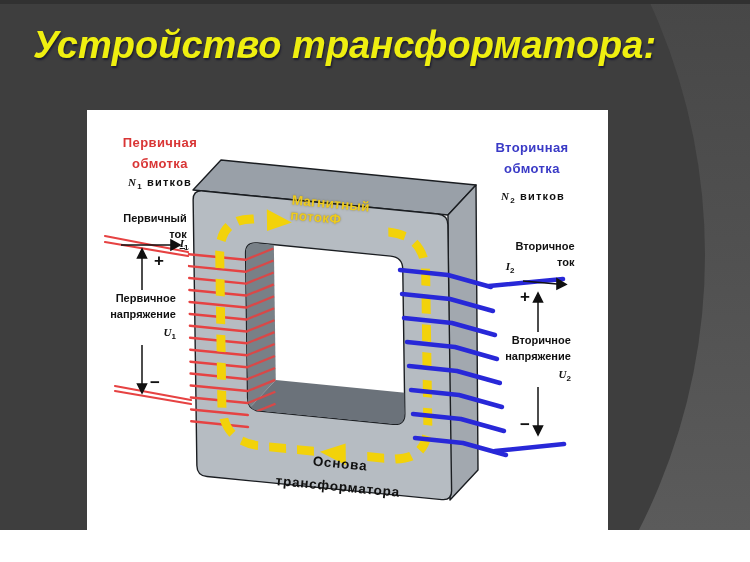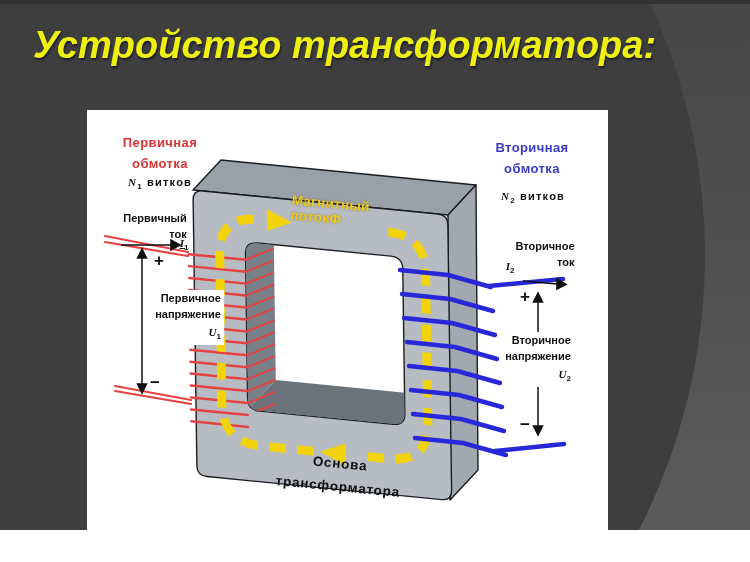--- a/index.html
+++ b/index.html
@@ -169,21 +169,21 @@
     </div>
     <div class="lbl l11" style="left:97px;top:125px;text-decoration:underline;">
       <span class="it">I</span><sub>1</sub>
     </div>
     <div class="lbl sign" style="left:72px;top:142px;">
       <span>+</span>
     </div>
     <div class="lbl sign" style="left:68px;top:264px;">
       <span>−</span>
     </div>
-    <div class="lbl l11 whitebg" style="left:56px;top:180px;margin-left:45px;">
+    <div class="lbl l11 whitebg" style="left:56px;top:180px;">
       <span style="display:block">Первичное</span>
       <span style="display:block">напряжение</span>
       <span class="vsym"><span class="it">U</span><sub>1</sub></span>
     </div>
 
     <div class="lbl l13 blue" style="left:445px;top:27px;">
       <span style="display:block">Вторичная</span>
       <span style="display:block">обмотка</span>
     </div>
     <div class="lbl turns" style="left:446px;top:80px;">

